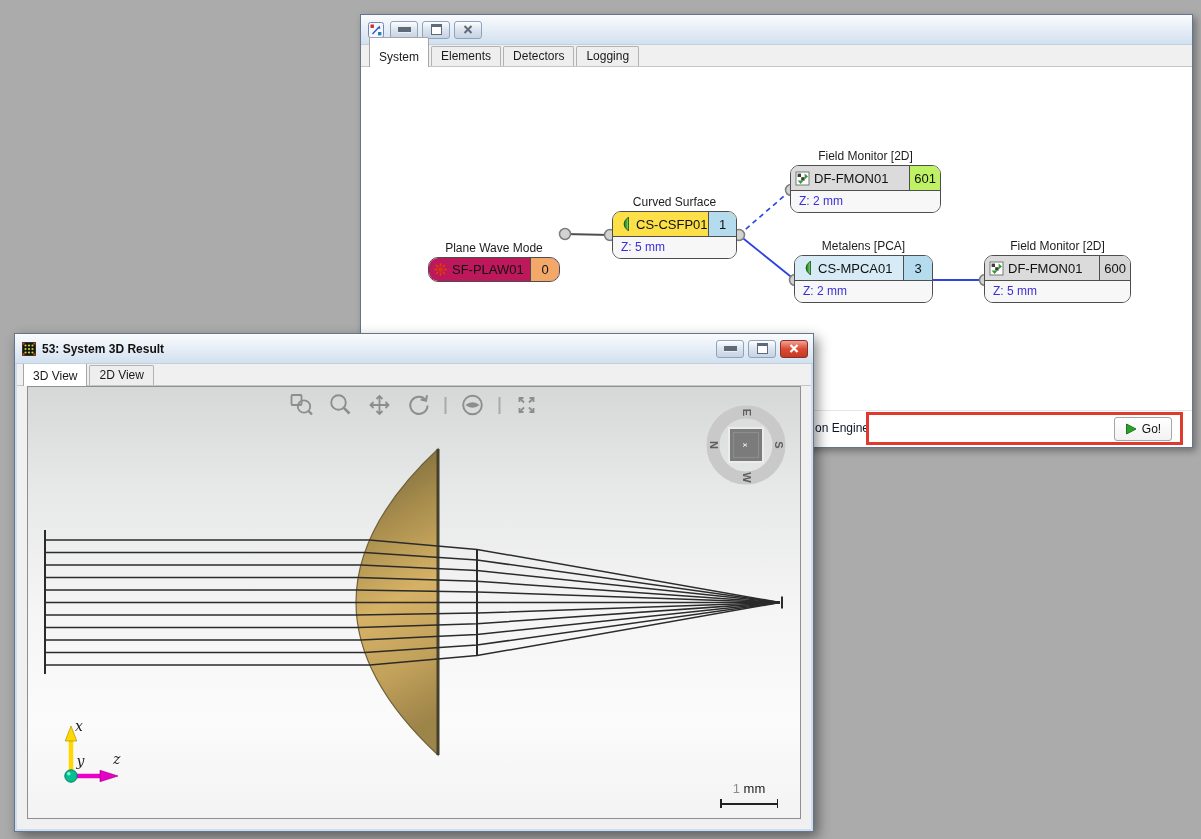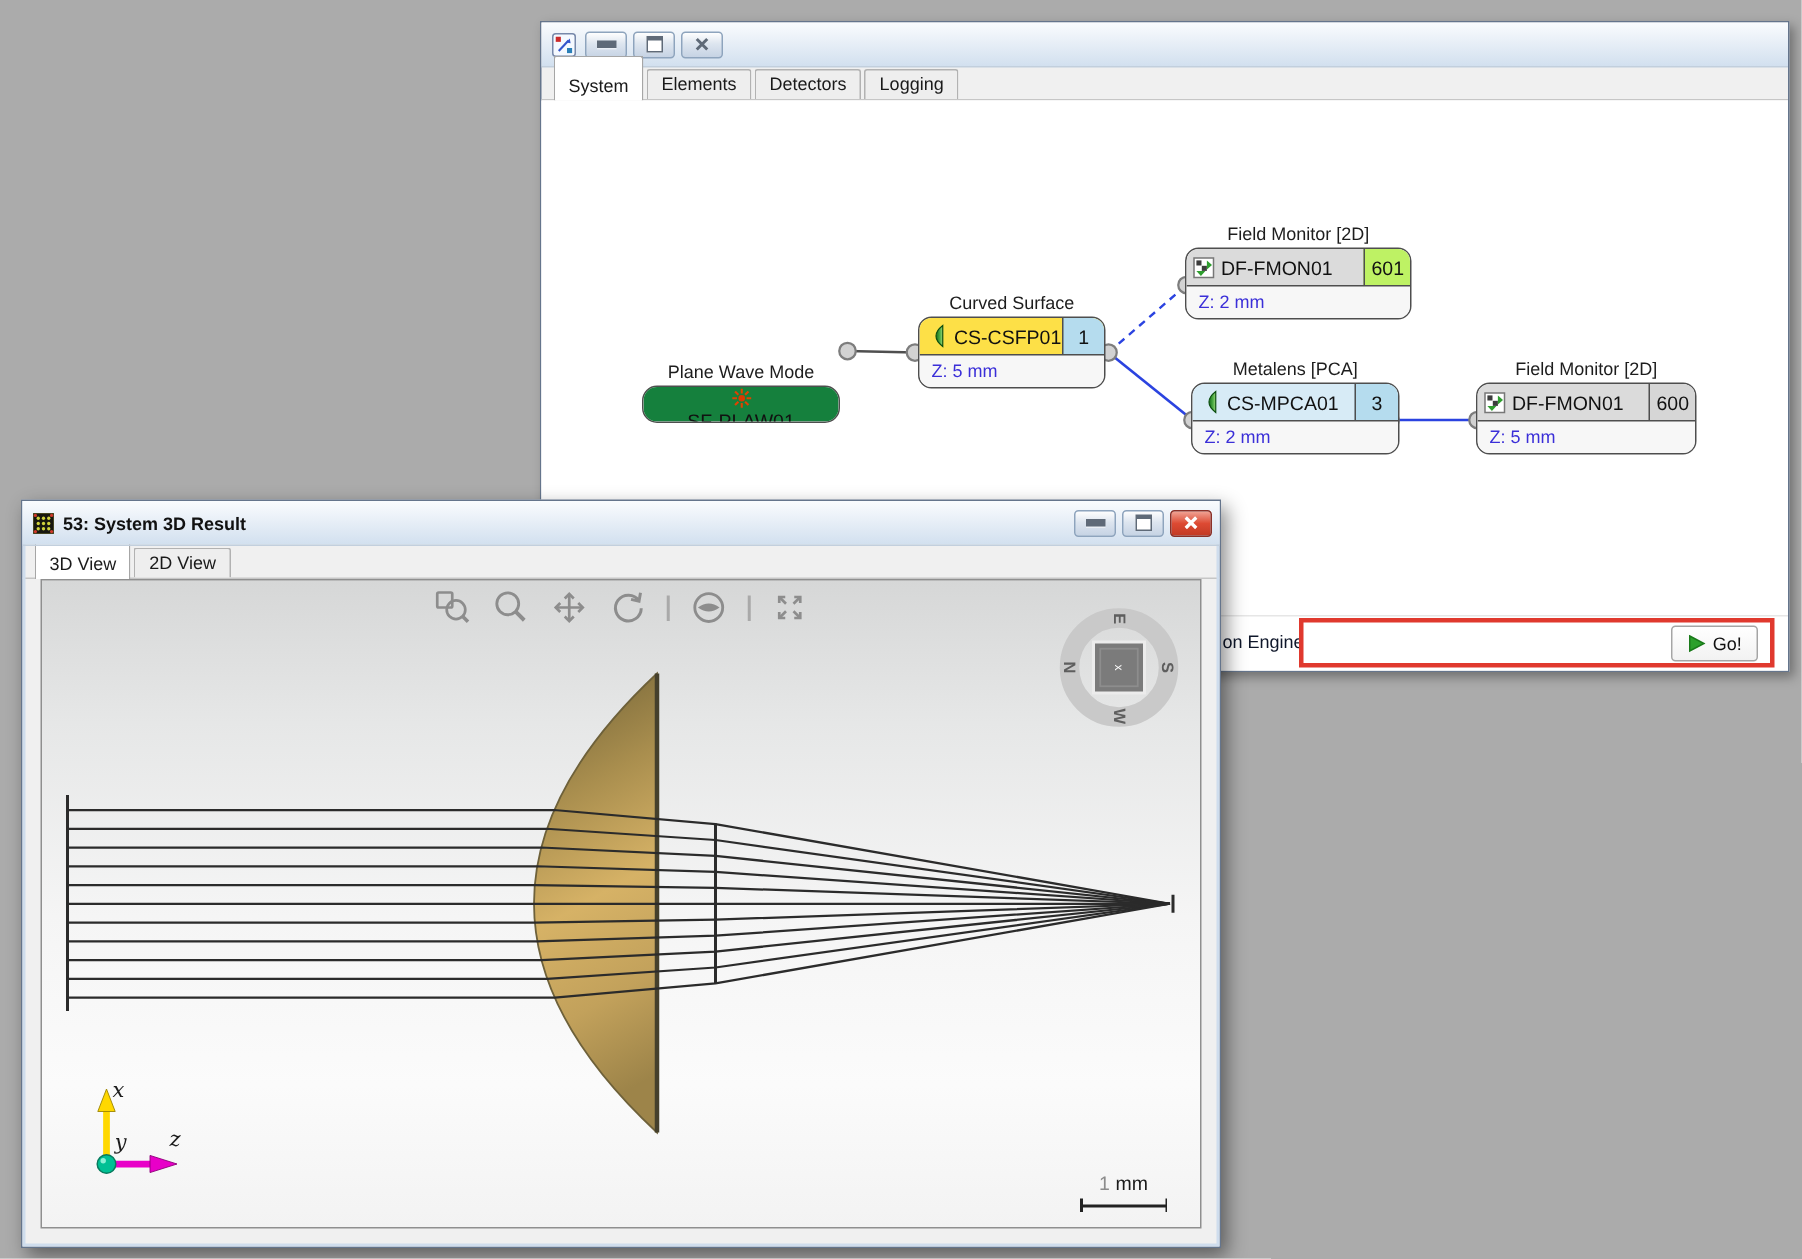--- a/index.html
+++ b/index.html
@@ -128,21 +128,21 @@
             <circle cx="430" cy="123" r="5.5"></circle>
             <circle cx="434" cy="213" r="5.5"></circle>
             <circle cx="566" cy="213" r="5.5"></circle>
             <circle cx="624" cy="213" r="5.5"></circle>
           </g>
         </svg>
 
         <div class="node" style="left:67px;top:154px;width:132px;margin-top:20px;">
           <div class="node-label">Plane Wave Mode</div>
           <div class="node-box" style="border-radius:10px;">
-            <div class="node-main solo" style="background:#15803d;flex-direction:column;">
+            <div class="node-main solo" style="background:#be185d;">
               <span class="node-icon">
                 <svg width="15" height="15" stroke="#e04300" stroke-width="1.4">
                   <circle cx="7.5" cy="7.5" r="2.2" fill="#d93a00" stroke="none"></circle>
                   <line x1="10.7" y1="7.5" x2="13.8" y2="7.5"></line>
                     <line x1="9.76" y1="9.76" x2="11.95" y2="11.95"></line>
                   <line x1="7.5" y1="10.7" x2="7.5" y2="13.8"></line>
                     <line x1="5.24" y1="9.76" x2="3.05" y2="11.95"></line>
                   <line x1="4.3" y1="7.5" x2="1.2" y2="7.5"></line>
                     <line x1="5.24" y1="5.24" x2="3.05" y2="3.05"></line>
                   <line x1="7.5" y1="4.3" x2="7.5" y2="1.2"></line>

